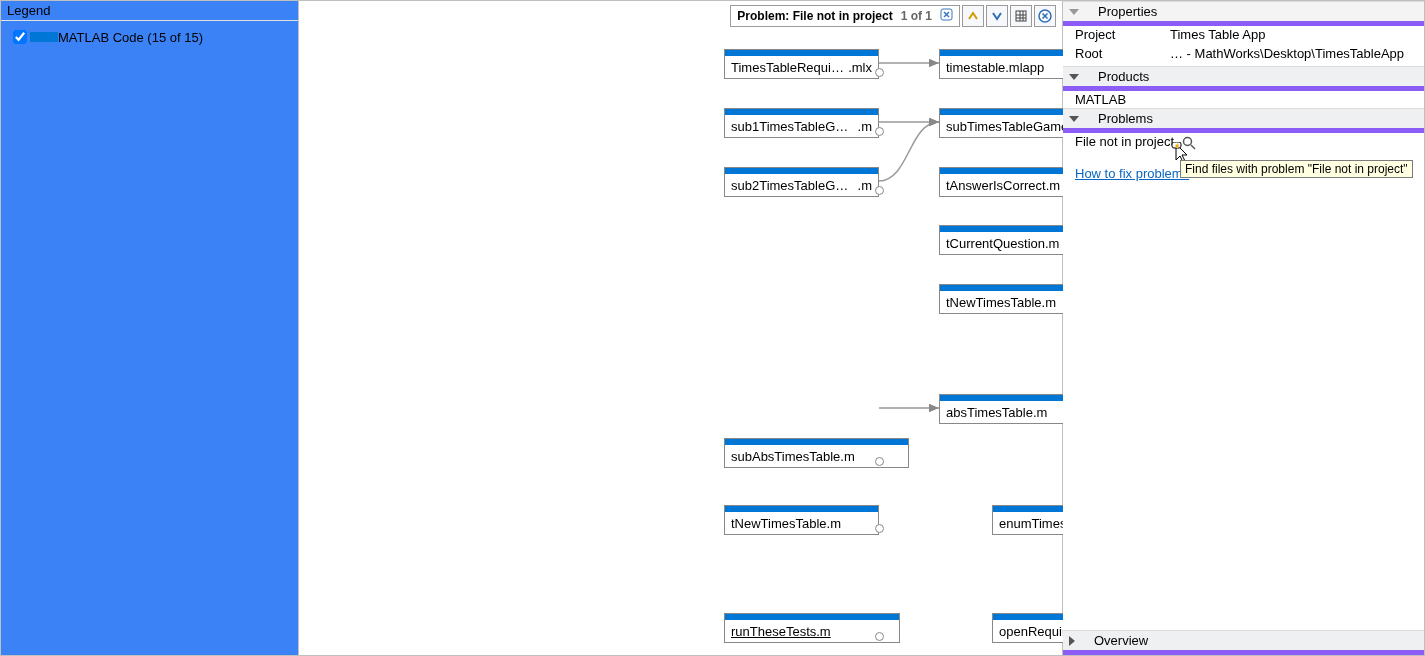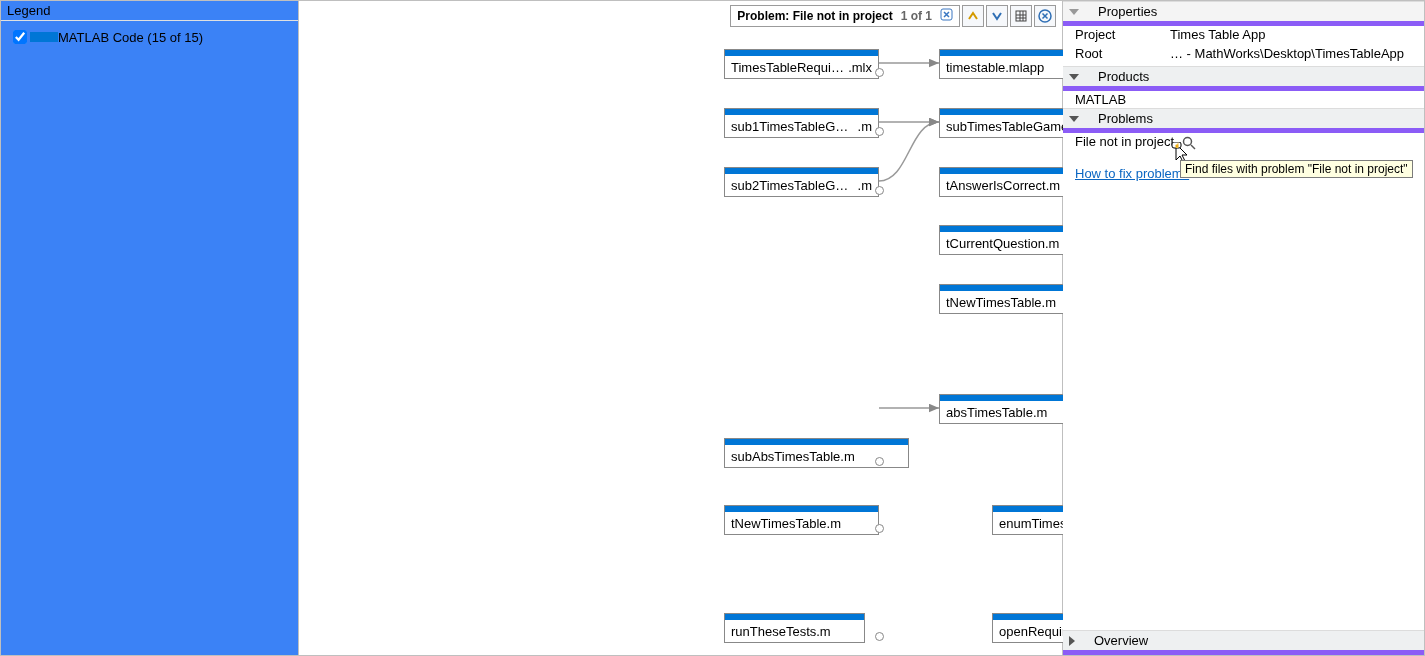--- a/index.html
+++ b/index.html
@@ -185,21 +185,21 @@
             </div>
             <div class="port" style="left: 150px; top: 18px;"></div>
           </div>
           <div class="node" style="left: 693px; top: 504px; width: 155px;">
             <div class="bar"></div>
             <div class="label">
               <span class="txt">enumTimesTable.m</span>
             </div>
             <div class="port" style="left: 150px; top: 18px;"></div>
           </div>
-          <div class="node" style="left: 425px; top: 612px; width: 141px;">
+          <div class="node" style="left: 425px; top: 612px; width: 176px; text-decoration: underline;">
             <div class="bar"></div>
             <div class="label">
               <span class="txt">runTheseTests.m</span>
             </div>
             <div class="port" style="left: 150px; top: 18px;"></div>
           </div>
           <div class="node" style="left: 693px; top: 612px; width: 155px;">
             <div class="bar"></div>
             <div class="label">
               <span class="txt">openRequirements…</span>

